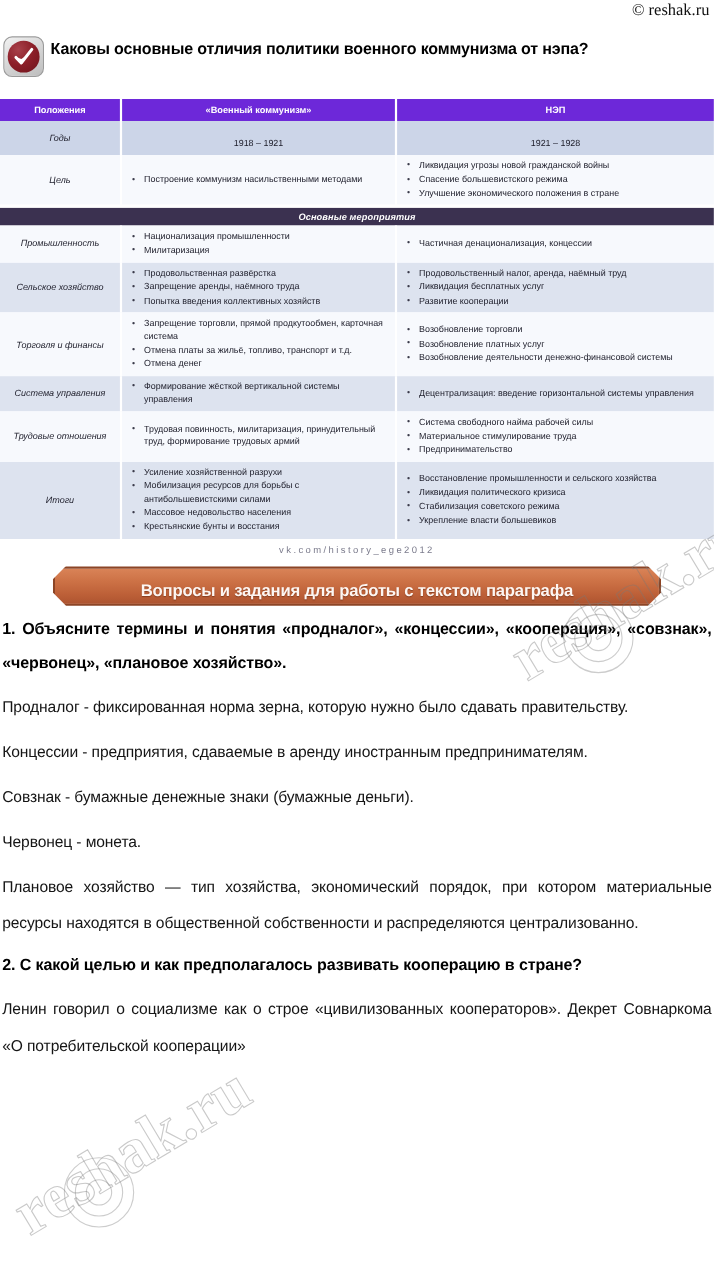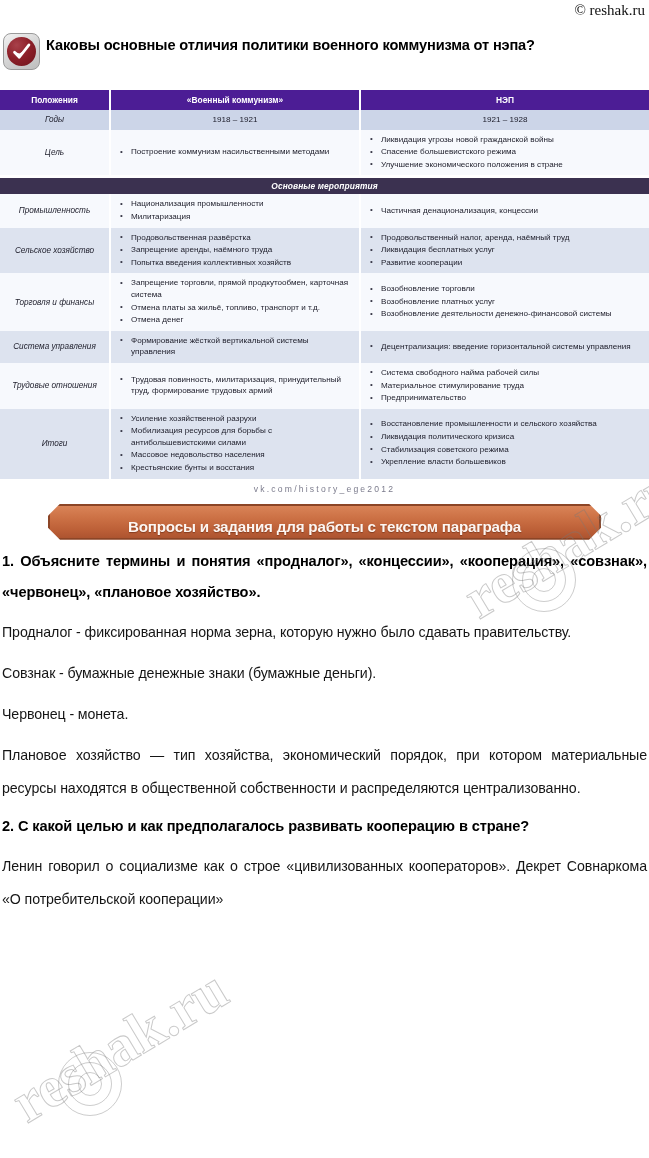--- a/index.html
+++ b/index.html
@@ -92,21 +92,21 @@
   .cmp-table td, .cmp-table th {
     vertical-align: middle;
     padding: 0;
     border: 0;
   }
   .col-label { width: 110px; }
   .col-wk    { width: 250px; }
   .col-nep   { width: 289px; }
 
   .hdr th {
-    background: #4c1d95;
+    background: #6d28d9;
     color: #ffffff;
     font-size: 8.4px;
     font-weight: bold;
     text-align: center;
     height: 20px;
     border-right: 2px solid #ffffff;
   }
   .hdr th:last-child { border-right: 0; }
 
   .rowlabel {
@@ -118,20 +118,21 @@
     line-height: 11px;
   }
   .cellwrap {
     padding: 4px 6px 4px 4px;
     line-height: 11.6px;
   }
   .cellwrap.center {
     text-align: center;
     font-weight: normal;
     padding: 4px 6px;
+    margin-top: 11px;
   }
   ul.bl {
     margin: 0;
     padding: 0 0 0 16px;
     list-style: none;
   }
   ul.bl li {
     position: relative;
     padding: 0 0 1px 0;
     line-height: 11.6px;
@@ -451,20 +452,21 @@
 
 <div class="banner-wrap">
   <div class="banner">
     <span class="banner-text">Вопросы и задания для работы с текстом параграфа</span>
   </div>
 </div>
 
 <div class="content">
   <p class="q-head">1. Объясните термины и понятия «продналог», «концессии», «кооперация», «совзнак», «червонец», «плановое хозяйство».</p>
   <p class="ans">Продналог - фиксированная норма зерна, которую нужно было сдавать правительству.</p>
+  <p class="ans">Концессии - предприятия, сдаваемые в аренду иностранным предпринимателям.</p>
   <p class="ans">Совзнак - бумажные денежные знаки (бумажные деньги).</p>
   <p class="ans">Червонец - монета.</p>
   <p class="ans">Плановое хозяйство — тип хозяйства, экономический порядок, при котором материальные ресурсы находятся в общественной собственности и распределяются централизованно.</p>
   <p class="q-head">2. С какой целью и как предполагалось развивать кооперацию в стране?</p>
   <p class="ans">Ленин говорил о социализме как о строе «цивилизованных кооператоров». Декрет Совнаркома «О потребительской кооперации»</p>
 </div>
 
 <div class="wm wm-1">reshak.ru</div>
 <div class="wm wm-2">reshak.ru</div>
 <div class="wm-ring ring-a"></div>

